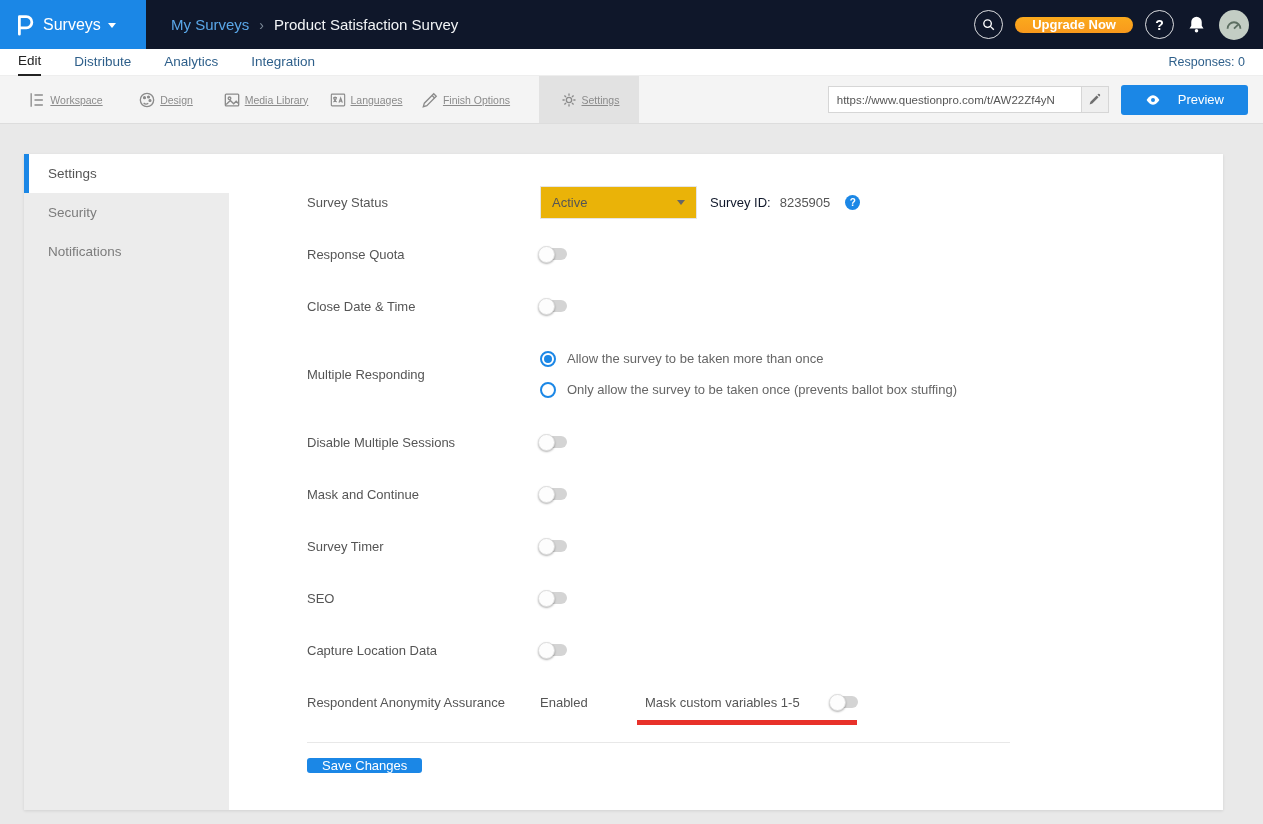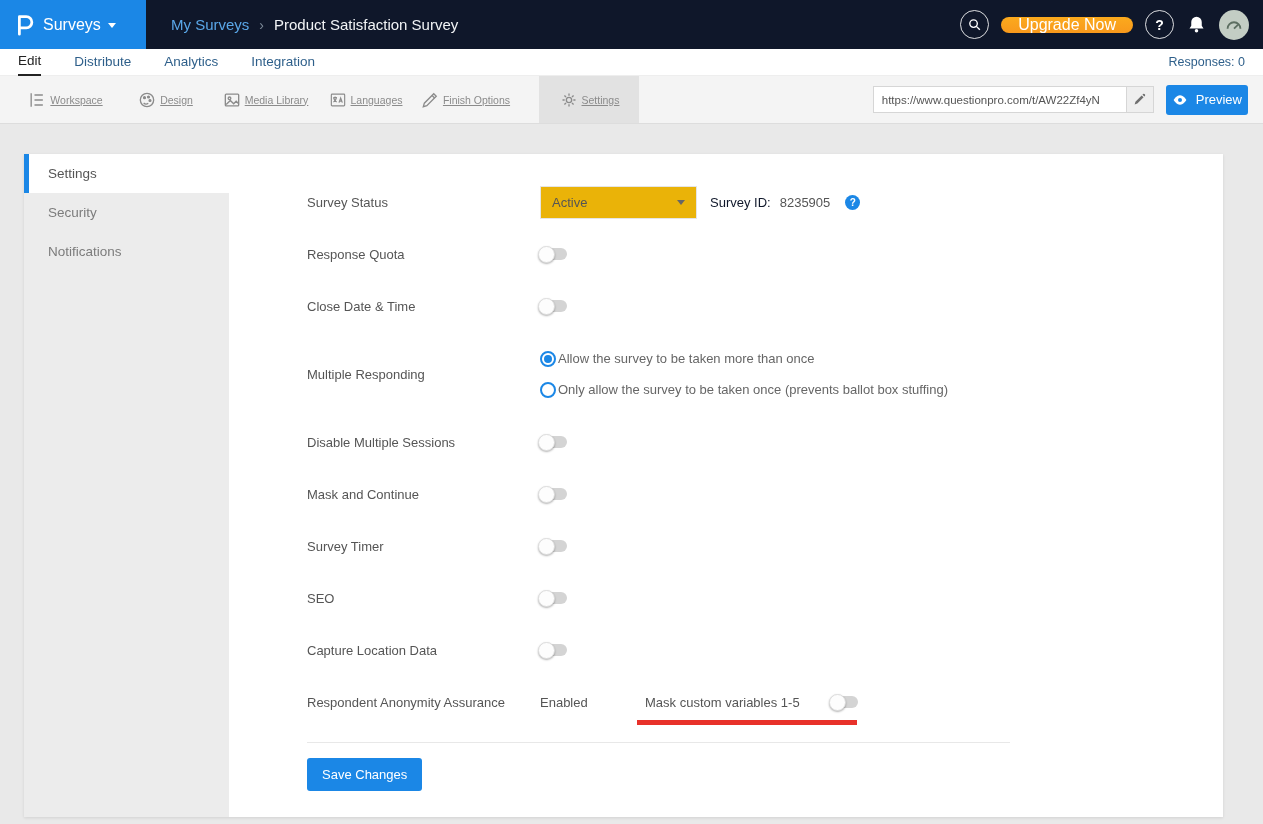--- a/index.html
+++ b/index.html
@@ -16,41 +16,41 @@
   .logo-area { width:146px; height:100%; background:#1b87e6; display:flex; align-items:center; padding:0 12px; gap:7px; cursor:pointer; }
   .logo-glyph { display:flex; align-items:center; }
   .product-label { color:#fff; font-size:16px; }
   .caret-down-white { width:0; height:0; border-left:4px solid transparent; border-right:4px solid transparent; border-top:5px solid #fff; margin-top:2px; }
   .breadcrumb { margin-left:25px; font-size:15px; display:flex; align-items:center; gap:10px; }
   .bc-parent { color:#5aa7e8; cursor:pointer; }
   .bc-sep { color:#7d8a99; font-size:14px; }
   .bc-current { color:#f2f4f6; }
   .topbar-right { margin-left:auto; display:flex; align-items:center; gap:12px; padding-right:14px; }
   .circle-btn { width:29px; height:29px; border:1px solid rgba(255,255,255,.85); border-radius:50%; display:flex; align-items:center; justify-content:center; color:#fff; font-size:14px; font-weight:bold; cursor:pointer; }
-  .upgrade-btn { background:linear-gradient(#fbaa1d,#f8991c); color:#fff; font-size:16px; font-weight:normal; height:16px; padding:0 17px; border:none; border-radius:15px; cursor:pointer; display:flex; align-items:center; }
+  .upgrade-btn { background:linear-gradient(#fbaa1d,#f8991c); color:#fff; font-size:13px; font-weight:bold; height:16px; padding:0 17px; border:none; border-radius:15px; cursor:pointer; display:flex; align-items:center; }
   .bell-wrap { display:flex; align-items:center; cursor:pointer; }
   .avatar { width:30px; height:30px; border-radius:50%; background:#c3cdc4; display:flex; align-items:center; justify-content:center; cursor:pointer; overflow:hidden; }
 
   
   .nav { height:27px; background:#fff; display:flex; align-items:center; padding:0 18px; gap:33px; font-size:13.5px; border-bottom:1px solid #eee; }
   .nav-item { color:#2e5f8a; cursor:pointer; padding:4px 0 6px; }
   .nav-item.active { color:#222; border-bottom:2px solid #222; }
   .responses { margin-left:auto; color:#2e5f8a; font-size:12.5px; }
 
   
   .toolbar { height:48px; background:#f4f4f4; border-bottom:1px solid #ddd; display:flex; align-items:stretch; padding-left:15px; }
   .tool-item { width:100px; display:flex; align-items:center; justify-content:center; gap:3px; color:#8b8b8b; font-size:10.5px; cursor:pointer;text-decoration:underline; }
   .tool-item.active { background:#e2e2e2; }
   .tool-item.settings-tab { margin-left:24px; }
   .tool-icon { height:20px; display:flex; align-items:center; }
   .toolbar-right { margin-left:auto; display:flex; align-items:center; gap:12px; padding-right:15px; }
   .url-field { width:281px; height:27px; background:#fff; border:1px solid #d6d6d6; display:flex; align-items:center; cursor:text; }
   .url-text { flex:1; font-size:11.5px; color:#555; padding:0 8px; white-space:nowrap; overflow:hidden; }
   .url-edit { width:27px; height:100%; background:#efefef; border-left:1px solid #d6d6d6; display:flex; align-items:center; justify-content:center; cursor:pointer; }
-  .preview-btn { background:#1b87e6; color:#fff; height:30px; padding:0 6px; border:none; border-radius:3px; font-size:13px; display:flex; align-items:center; gap:8px; cursor:pointer; }
+  .preview-btn { background:#1b87e6; color:#fff; height:30px; padding:0 24px; border:none; border-radius:3px; font-size:13px; display:flex; align-items:center; gap:17px; cursor:pointer; }
 
   
   .main { padding:30px 20px 14px 24px; }
   .card { background:#fff; width:1199px; min-height:656px; box-shadow:0 1px 3px rgba(0,0,0,.1); display:flex; }
   .side { width:205px; background:#ececec; flex-shrink:0; }
   .side-item { height:39px; display:flex; align-items:center; padding-left:19px; font-size:13.5px; color:#7c7c7c; border-left:5px solid transparent; cursor:pointer; }
   .side-item.active { background:#fff; border-left-color:#1b87e6; color:#555; }
 
   .content { flex:1; padding:22px 0 26px 78px; }
   .row { display:flex; align-items:center; height:52px; }
@@ -60,31 +60,31 @@
   .dropdown { width:157px; height:33px; background:#eab308; border:1px solid #e5e5e5; display:flex; align-items:center; justify-content:space-between; padding:0 11px; font-size:13px; color:#555; cursor:pointer; }
   .caret-down-gray { width:0; height:0; border-left:4px solid transparent; border-right:4px solid transparent; border-top:5px solid #666; }
   .sid-label { margin-left:13px; font-size:13px; color:#0f172a; }
   .sid-value { margin-left:9px; font-size:13px; color:#555; }
   .help-dot { width:15px; height:15px; border-radius:50%; background:#1b87e6; color:#fff; font-size:10px; font-weight:bold; display:flex; align-items:center; justify-content:center; margin-left:15px; cursor:pointer; }
 
   .toggle { position:relative; width:27px; height:12px; background:#d4d4d4; border-radius:6px; cursor:pointer; flex-shrink:0; }
   .toggle .knob { position:absolute; left:-2px; top:-2.5px; width:17px; height:17px; border-radius:50%; background:#fdfdfd; border:1px solid #ddd; box-shadow:0 1px 2px rgba(0,0,0,.3); }
 
   .radio-group { display:flex; flex-direction:column; gap:15px; }
-  .radio-option { display:flex; align-items:center; gap:2px; font-size:13px; color:#666; cursor:pointer; }
+  .radio-option { display:flex; align-items:center; gap:11px; font-size:13px; color:#666; cursor:pointer; }
   .radio { width:16px; height:16px; border:2px solid #1b87e6; border-radius:50%; position:relative; background:#fff; flex-shrink:0; }
   .radio.selected::after { content:''; position:absolute; left:2px; top:2px; right:2px; bottom:2px; background:#1b87e6; border-radius:50%; }
 
   .anon-status { width:105px; font-size:13px; color:#555; flex-shrink:0; }
   .anon-group { position:relative; display:flex; align-items:center; }
   .mask-label { font-size:13px; color:#555; margin-right:31px; }
   .red-bar { position:absolute; left:-8px; bottom:-15px; width:220px; height:5px; background:#e8312a; }
 
   .divider { width:703px; border:none; border-top:1px solid #e8e8e8; margin-top:14px; }
-  .save-btn { margin-top:15px; background:#1b87e6; color:#fff; border:none; border-radius:3px; font-size:13px; padding:9px 15px; cursor:pointer; font-family:inherit; }
+  .save-btn { margin-top:15px; background:#1b87e6; color:#fff; border:none; border-radius:3px; font-size:13px; padding:0 15px; cursor:pointer; font-family:inherit; }
 
   svg { display:block; }
 </style>
 </head>
 <body>
 
 <div class="topbar">
   <div class="logo-area">
     <span class="logo-glyph">
       <svg width="24" height="24" viewBox="0 0 26 26">

